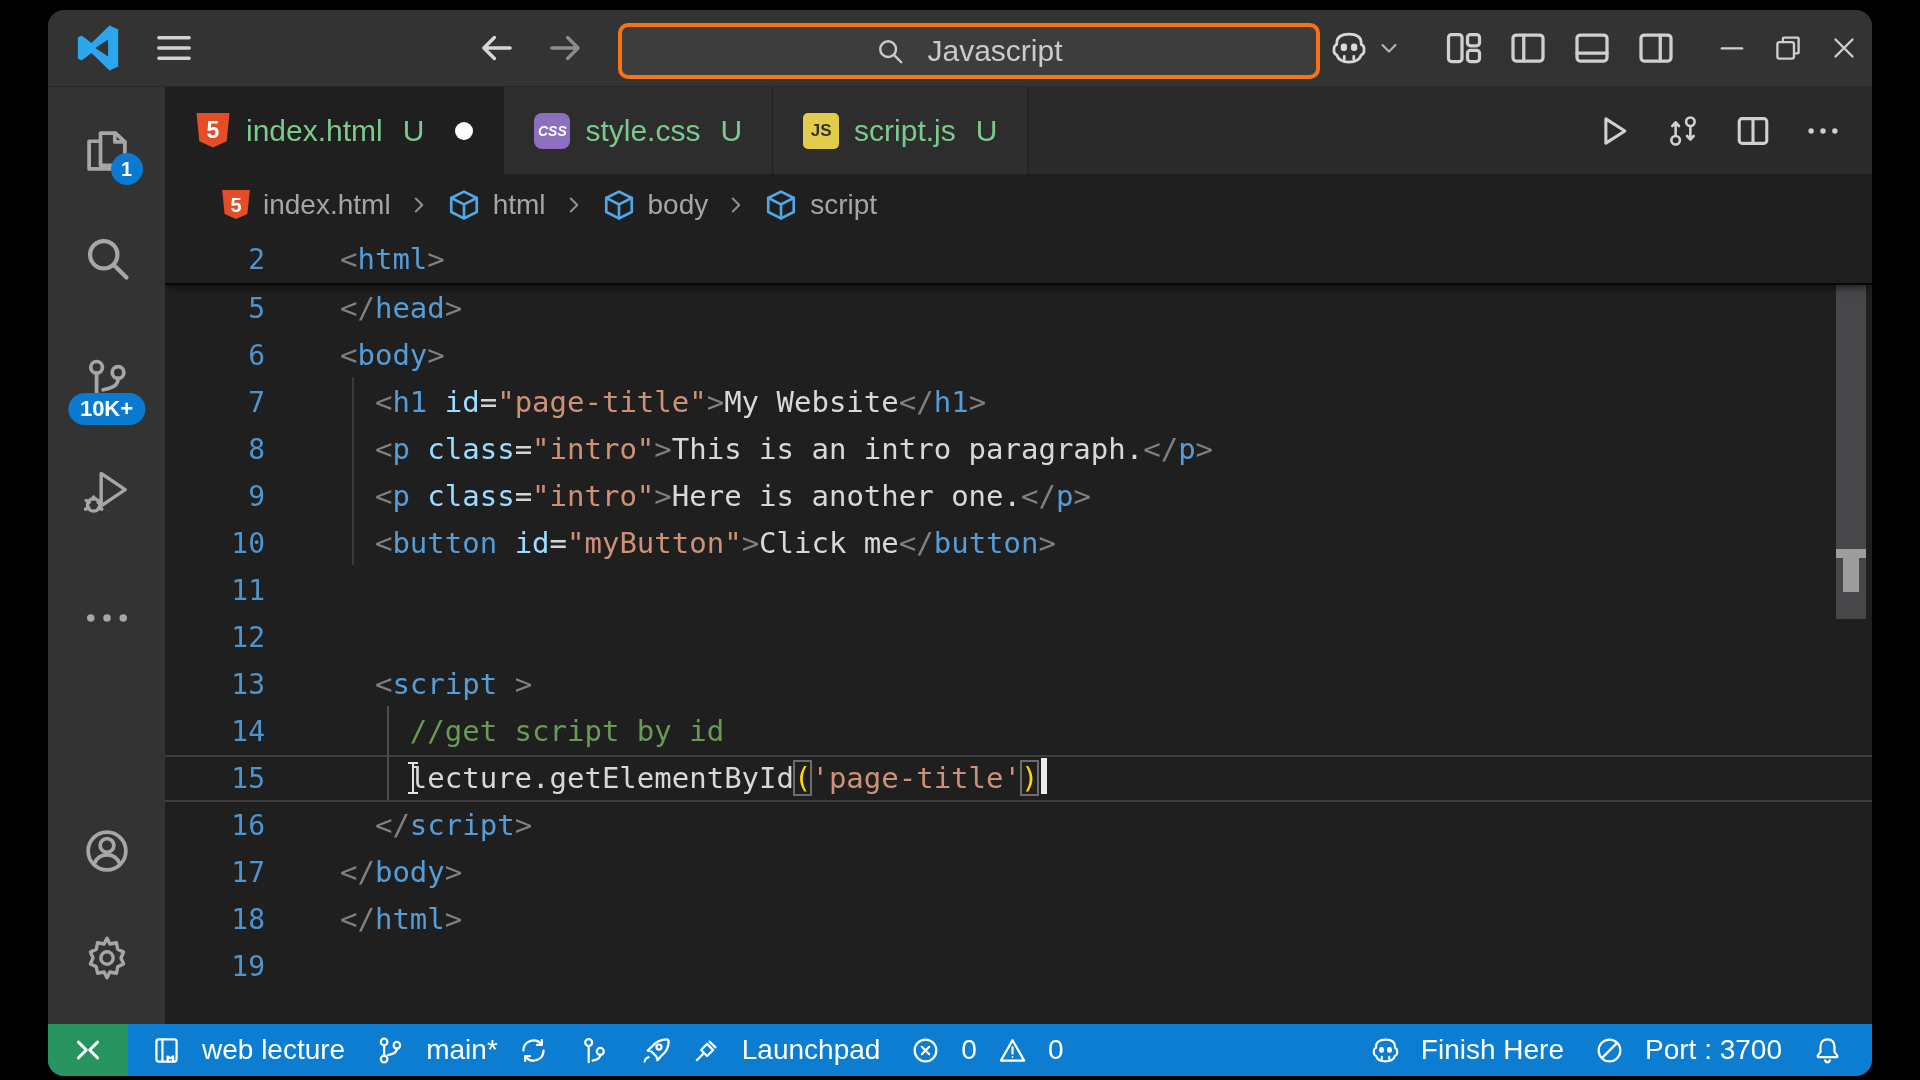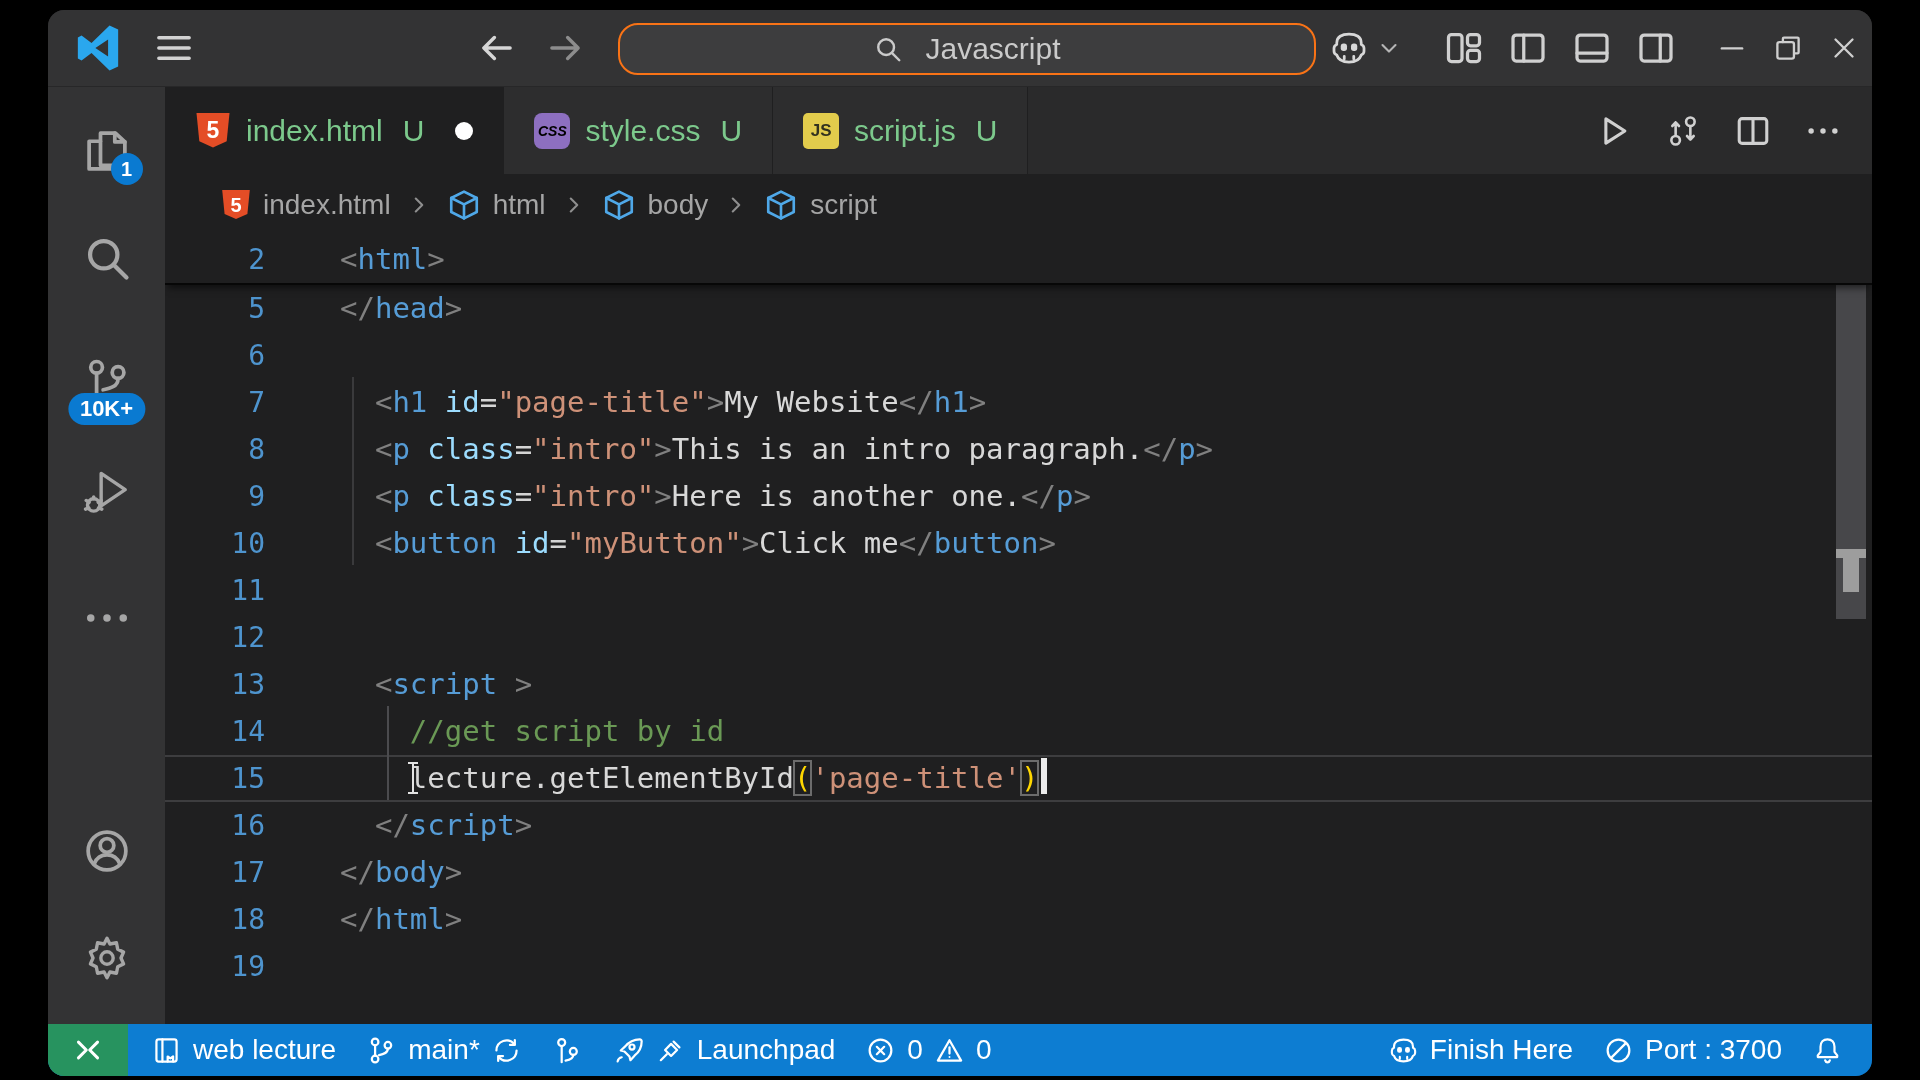--- a/index.html
+++ b/index.html
@@ -13,21 +13,21 @@
   
   .titlebar{height:76px;background:#333334;border-bottom:1px solid #272728;position:relative;
             display:flex;align-items:center;flex:0 0 auto;color:#c6c6c6}
   .tb-logo{width:48px;height:48px;margin-left:26px}
   .icon-btn{display:flex;align-items:center;justify-content:center;cursor:default}
   .tb-menu{width:44px;height:44px;margin-left:30px;color:#d2d2d2}
   .tb-nav{position:absolute;left:428px;top:0;height:100%;display:flex;align-items:center;gap:26px}
   .tb-nav .icon{width:42px;height:42px;color:#d6d6d6}
   .tb-nav .dim{color:#8d8d8d}
   .searchbox{position:absolute;left:570px;top:13px;width:694px;height:48px;background:#3d3d3e;
-             border:2px solid #f97316;border-radius:20px;display:flex;align-items:center;
+             border:4px solid #f97316;border-radius:10px;display:flex;align-items:center;
              justify-content:center;gap:22px;color:#cacaca;font-size:30px}
   .searchbox .icon{width:30px;height:30px}
   .tb-right{position:absolute;right:0;top:0;height:100%;display:flex;align-items:center}
   .copilot-btn{display:flex;align-items:center;gap:7px;margin-right:42px;color:#d8d8d8}
   .copilot-btn .ic-main{width:40px;height:40px}
   .copilot-btn .ic-chev{width:26px;height:26px;color:#b5b5b5}
   .layout-group{display:flex;gap:24px;margin-right:28px}
   .layout-group .icon-btn{width:40px;height:40px;color:#d0d0d0}
   .winctl{display:flex;height:100%}
   .winctl .icon-btn{width:56px;height:100%;color:#cfcfcf}
@@ -54,21 +54,21 @@
   .tab.active{background:#1f1f20}
   .tab-u{margin-left:5px}
   .tab-dot{width:18px;height:18px;border-radius:50%;background:#fff;margin-left:16px}
   .editor-actions{margin-left:auto;display:flex;align-items:center;gap:32px;padding-right:30px;color:#d0d0d0}
   .editor-actions .icon-btn{width:38px;height:38px}
 
   
   .fb{width:36px;height:36px;display:flex;align-items:center;justify-content:center;
       font-weight:bold;font-family:"Liberation Sans",sans-serif;flex:0 0 auto}
   .fb-html{background:var(--html-bg);color:#fff;font-size:23px;clip-path:polygon(4% 0,96% 0,88% 80%,50% 97%,12% 80%)}
-  .fb-css{background:var(--css-bg);color:#000000;font-size:14px;border-radius:8px;font-style:italic}
+  .fb-css{background:var(--css-bg);color:#ffffff;font-size:14px;border-radius:8px;font-style:italic}
   .fb-js{background:var(--js-bg);color:#32321f;font-size:17px;border-radius:5px}
 
   
   .breadcrumb{height:62px;display:flex;align-items:center;padding-left:56px;gap:15px;
               color:#a5a5a5;font-size:28px;flex:0 0 auto}
   .breadcrumb .fb{width:30px;height:30px;font-size:20px}
   .bc-item{display:flex;align-items:center;gap:12px}
   .bc-sep{width:26px;height:26px;color:#8d8d8d}
   .bc-cube{width:34px;height:34px;color:#4fa8e8}
 
@@ -90,21 +90,21 @@
   .sb-thumb{position:absolute;right:6px;width:30px;background:#47474a}
   .sb-markh{position:absolute;right:6px;width:30px;height:9px;background:#9d9d9d}
   .sb-markv{position:absolute;right:13px;width:16px;height:34px;background:#9d9d9d}
   .ibeam{position:absolute;width:2px;height:32px;background:#e3e3e3}
   .ibeam:before,.ibeam:after{content:"";position:absolute;left:-4px;width:10px;height:2px;background:#e3e3e3}
   .ibeam:before{top:0}.ibeam:after{bottom:0}
 
   
   .statusbar{height:52px;background:var(--status);display:flex;align-items:center;color:#fff;
              font-size:28px;flex:0 0 auto}
-  .sb-item{display:flex;align-items:center;gap:11px;padding:0 15px;height:100%}
+  .sb-item{display:flex;align-items:center;gap:20px;padding:0 15px;height:100%}
   .sb-item .icon{width:31px;height:31px}
   .sb-remote{background:var(--remote);width:80px;justify-content:center;padding:0;margin-right:8px}
   .sb-remote .icon{width:34px;height:34px}
   .sb-right{margin-left:auto;display:flex;height:100%;align-items:center;padding-right:14px}
 </style>
 </head>
 <body>
 
 <div class="window">
 
@@ -385,20 +385,21 @@
           <div class="row sticky">
             <span class="ln">2</span>
             <span class="lc"><span class="tk-p">&lt;</span><span class="tk-t">html</span><span class="tk-p">&gt;</span></span>
           </div>
           <div class="row">
             <span class="ln">5</span>
             <span class="lc"><span class="tk-p">&lt;</span><span class="tk-p">/</span><span class="tk-t">head</span><span class="tk-p">&gt;</span></span>
           </div>
           <div class="row">
             <span class="ln">6</span>
+            <span class="lc"><span class="tk-p">&lt;</span><span class="tk-t">body</span><span class="tk-p">&gt;</span></span>
           </div>
           <div class="row">
             <span class="ln">7</span>
             <span class="lc"><span class="">  </span><span class="tk-p">&lt;</span><span class="tk-t">h1</span><span class=""> </span><span class="tk-a">id</span><span class="tk-o">=</span><span class="tk-s">"page-title"</span><span class="tk-p">&gt;</span><span class="tk-x">My Website</span><span class="tk-p">&lt;</span><span class="tk-p">/</span><span class="tk-t">h1</span><span class="tk-p">&gt;</span></span>
           </div>
           <div class="row">
             <span class="ln">8</span>
             <span class="lc"><span class="">  </span><span class="tk-p">&lt;</span><span class="tk-t">p</span><span class=""> </span><span class="tk-a">class</span><span class="tk-o">=</span><span class="tk-s">"intro"</span><span class="tk-p">&gt;</span><span class="tk-x">This is an intro paragraph.</span><span class="tk-p">&lt;</span><span class="tk-p">/</span><span class="tk-t">p</span><span class="tk-p">&gt;</span></span>
           </div>
           <div class="row">

